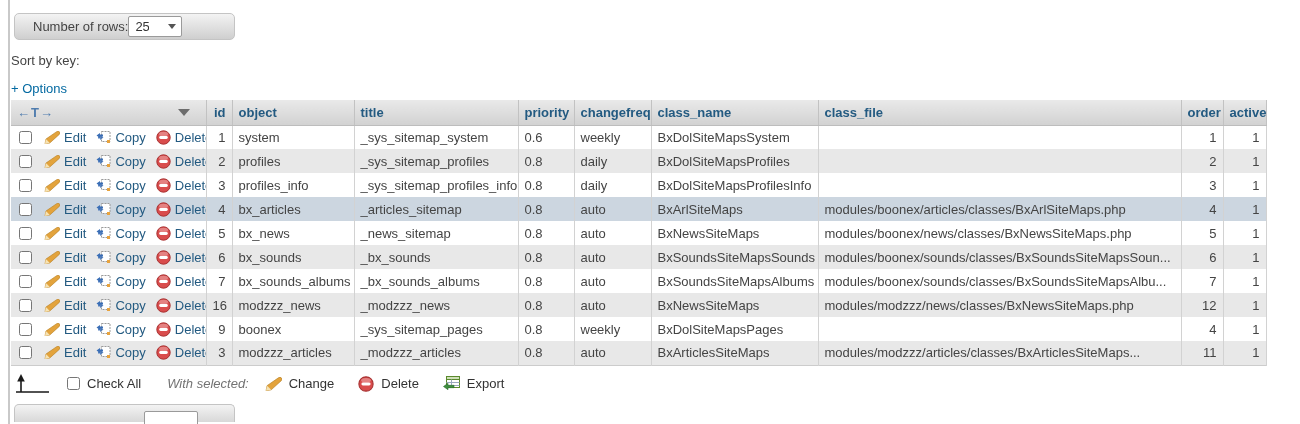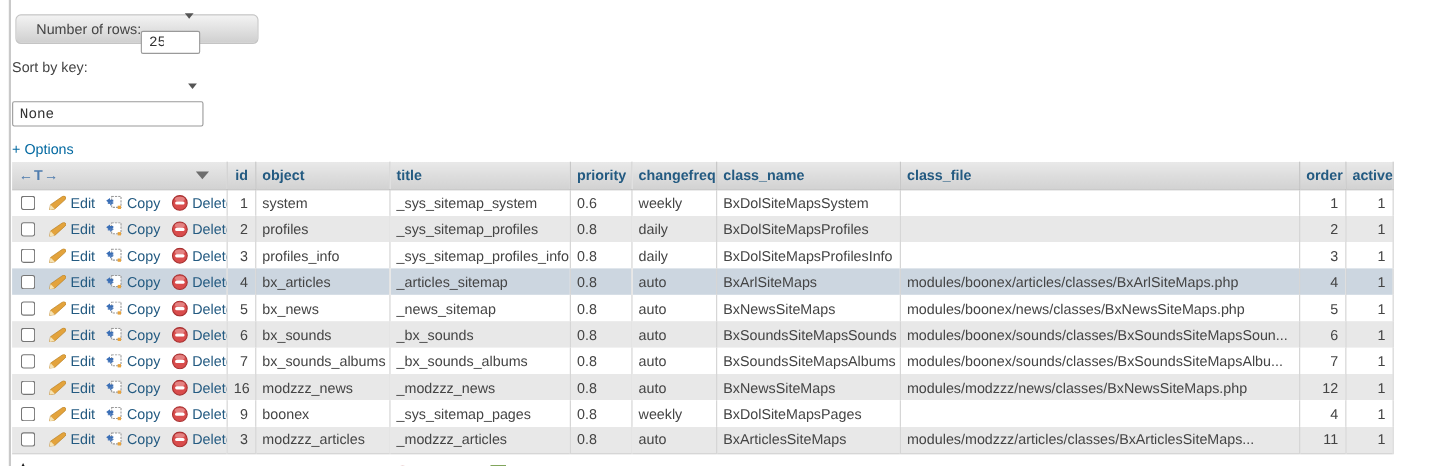--- a/index.html
+++ b/index.html
@@ -10,27 +10,27 @@
 
   
   .rows-bar { margin:13px 0 0 3px; width:221px; height:27px; border-radius:5px;
     background:linear-gradient(#f3f3f3,#cfcfcf); border:1px solid #c4c4c4;
     display:flex; align-items:center; padding-left:18px; color:#444; }
   .rows-bar label { }
 
   .select-wrap { position:relative; display:inline-block; }
   .select-wrap select { appearance:none; -webkit-appearance:none;
     border:1px solid #9a9a9a; background:#fff; height:21px; font-size:13px;
-    font-family:Liberation Mono, monospace; color:#333; padding:0 32px 0 6px; border-radius:2px;margin-top:24px; }
+    font-family:Liberation Sans, sans-serif; color:#333; padding:0 32px 0 6px; border-radius:2px; }
   .select-wrap::after { content:""; position:absolute; right:6px; top:8px;
     border-left:4px solid transparent; border-right:4px solid transparent;
     border-top:5px solid #555; pointer-events:none; }
   .nrows-select select { width:54px; }
 
-  .sort-row { margin-top:13px; display:flex; align-items:flex-start;flex-direction:column; }
+  .sort-row { margin-top:13px; display:flex; align-items:flex-end; }
   .sort-row label { margin-right:8px; }
   .sort-select select { width:174px; height:23px; }
 
   .options-link { display:inline-block; margin-top:13px; color:#0369a1; text-decoration:none; cursor:pointer; }
 
   
   table.results { border-collapse:collapse; table-layout:fixed; margin-top:4px;
     width:1255px; border-bottom:1px solid #ccc; }
   th, td { white-space:nowrap; overflow:hidden; font-weight:normal; text-align:left;
     height:24px; padding:2px 6px; border-right:1px solid #d2d2d2; }
@@ -77,25 +77,20 @@
     <span class="select-wrap nrows-select">
       <select>
         <option>25</option>
       </select>
     </span>
   </div>
 
   
   <div class="sort-row">
     <label>Sort by key:</label>
-    <span class="select-wrap sort-select">
-      <select>
-        <option>None</option>
-      </select>
-    </span>
   </div>
 
   
   <a class="options-link">+ Options</a>
 
   
   <table class="results">
     <colgroup>
       <col style="width:195px">
         <col style="width:26px">

